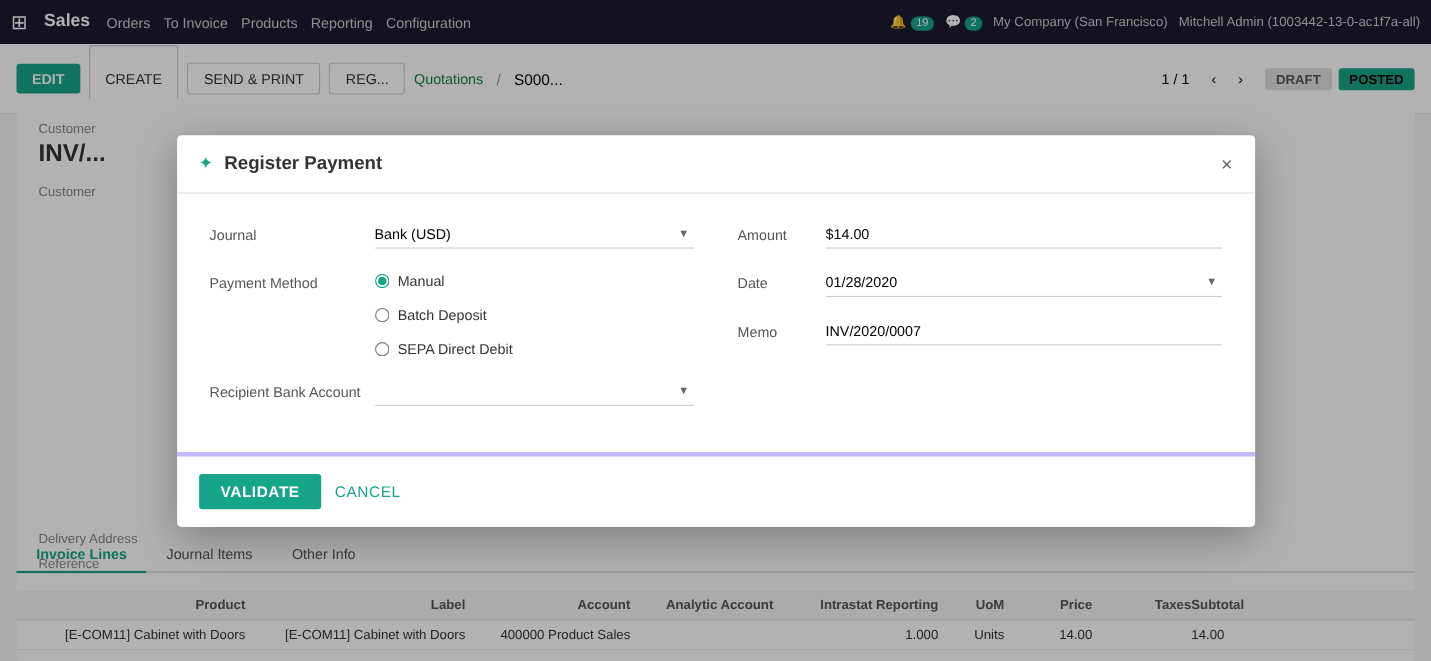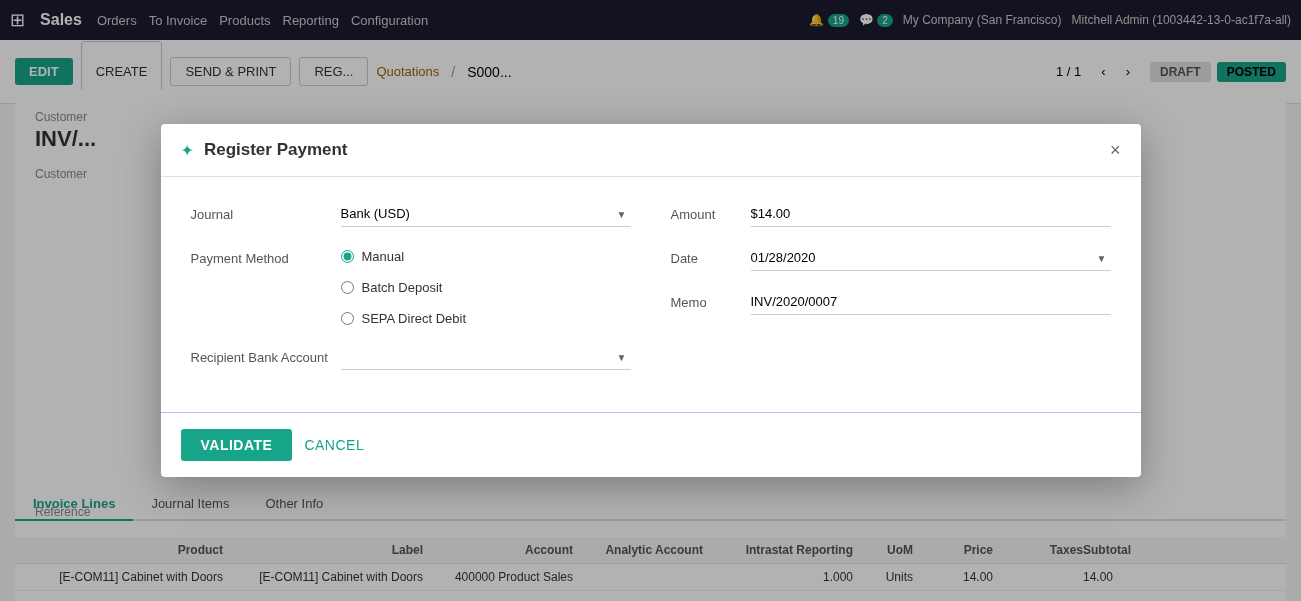--- a/index.html
+++ b/index.html
@@ -101,21 +101,21 @@
     .btn-reg {
       background: white;
       color: #333;
       border: 1px solid #ccc;
       padding: 6px 14px;
       font-size: 13px;
       cursor: pointer;
       border-radius: 3px;
     }
     .breadcrumb {
-      color: #a16207;
+      color: #15803d;
       font-size: 13px;
       cursor: pointer;
     }
     .breadcrumb-sep { color: #999; margin: 0 4px; }
     .sub-toolbar .right-nav {
       margin-left: auto;
       display: flex;
       align-items: center;
       gap: 20px;
       font-size: 13px;
@@ -242,21 +242,21 @@
       font-size: 18px;
       cursor: pointer;
       color: #666;
       line-height: 1;
     }
     .modal-body {
       padding: 24px 30px;
     }
     .modal-footer {
       padding: 16px 20px;
-      border-top: 1px solid #c4b5fd;
+      border-top: 4px solid #c4b5fd;
       display: flex;
       align-items: center;
       gap: 12px;
     }
 
     
     .form-grid {
       display: grid;
       grid-template-columns: 1fr 1fr;
       gap: 20px 40px;
@@ -414,20 +414,21 @@
   </div>
 
   <div class="page-content">
     <div class="customer-section">
       <div class="field-label">Customer</div>
       <div class="field-value-big">INV/...</div>
       <div style="margin-top:15px;" class="field-label">Customer</div>
     </div>
 
     <div style="position:absolute; bottom:80px; left:20px; right:20px;">
+      <div class="field-label">Delivery Address</div>
       <div class="field-label" style="margin-top:8px;">Reference</div>
     </div>
   </div>
 
   <div class="tabs-bar">
     <div class="tab-item active">Invoice Lines</div>
     <div class="tab-item">Journal Items</div>
     <div class="tab-item">Other Info</div>
   </div>
 

